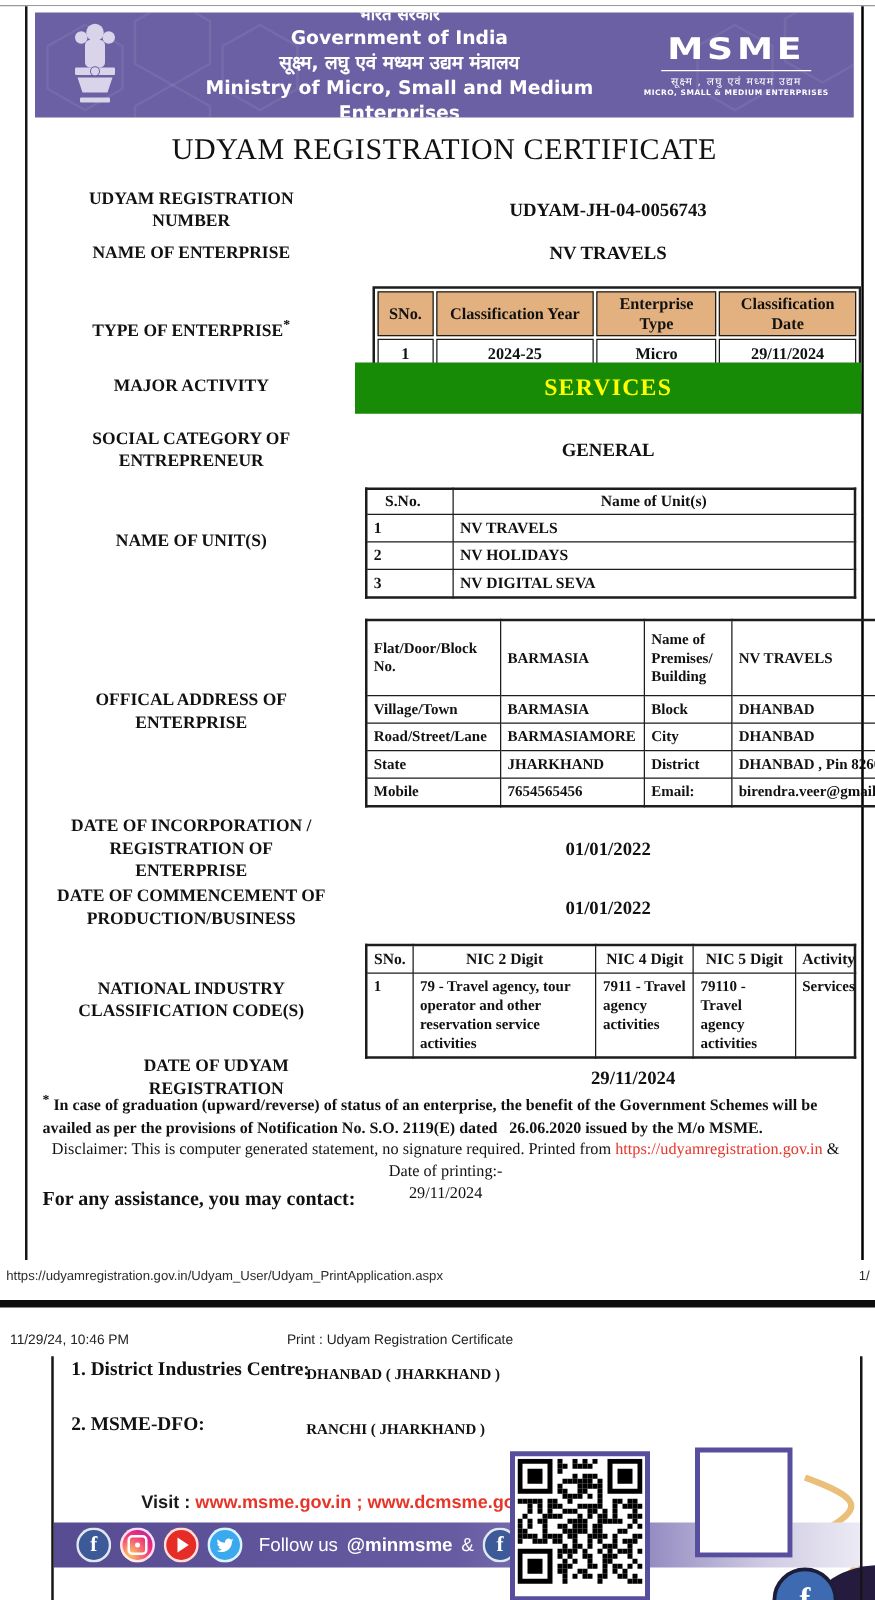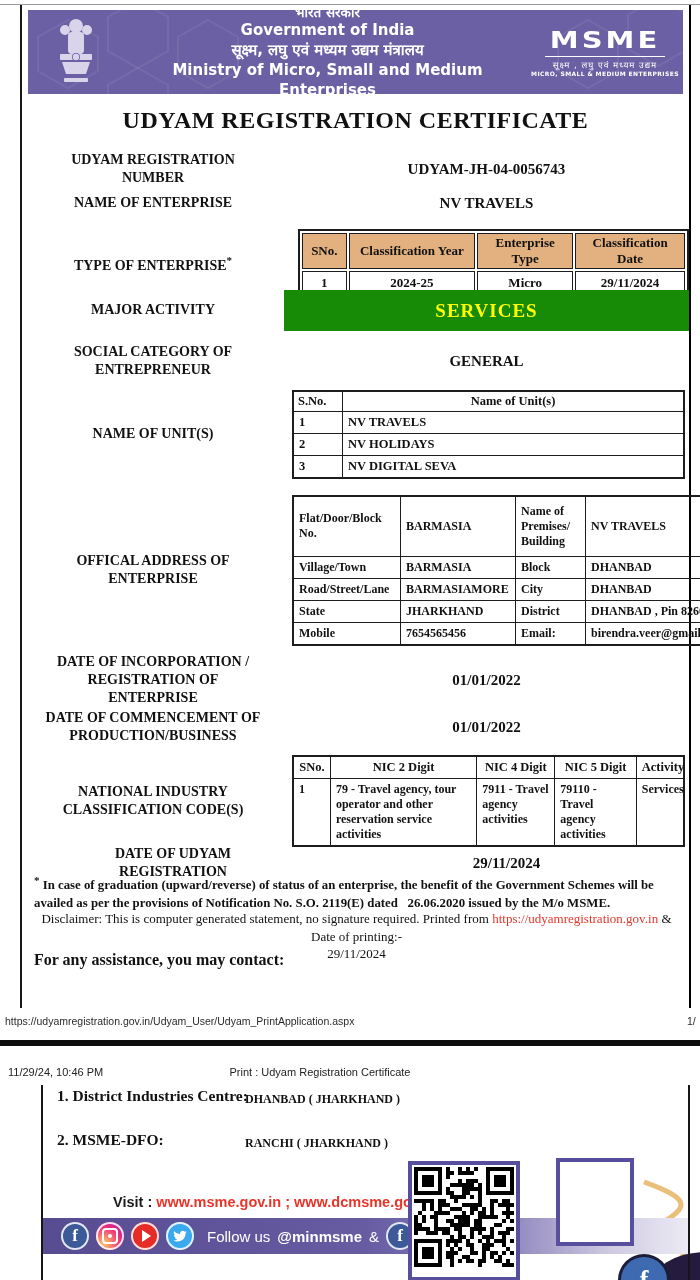--- a/index.html
+++ b/index.html
@@ -13,49 +13,49 @@
           border-left:2px solid #161616;border-right:2px solid #000000;box-sizing:border-box;}
 
   .gov-banner{position:absolute;top:5px;left:6px;right:6px;height:84px;display:flex;align-items:center;overflow:hidden;}
   .hexes{position:absolute;inset:0;pointer-events:none;}
   .emblem-wrap{width:96px;display:flex;justify-content:center;align-items:center;z-index:1;}
   .banner-center{flex:1;text-align:center;color:#fff;z-index:1;line-height:1.32;}
   .bc1{font-family:"DejaVu Sans",sans-serif;font-weight:bold;font-size:13.5px;}
   .bc2{font-family:"DejaVu Sans",sans-serif;font-weight:bold;font-size:15px;}
   .bc3{font-family:"DejaVu Sans",sans-serif;font-weight:bold;font-size:15px;}
   .bc4{font-family:"DejaVu Sans",sans-serif;font-weight:bold;font-size:15px;}
-  .msme-logo{width:148px;text-align:center;color:#fff;z-index:1;padding-right:4px;}
+  .msme-logo{width:148px;text-align:center;color:#fff;z-index:1;padding-right:20px;}
   .msme-word{font-family:"DejaVu Sans",sans-serif;font-weight:bold;font-size:29px;letter-spacing:3px;
              transform:scaleY(0.82);line-height:0.9;}
   .msme-rule{border-top:1px solid #fff;margin:3px 14px 2px 14px;}
   .msme-hi{font-family:"DejaVu Sans",sans-serif;font-size:8.5px;letter-spacing:1px;}
   .msme-en{font-family:"DejaVu Sans",sans-serif;font-weight:bold;font-size:6px;letter-spacing:.4px;}
 
   .cert-title{position:absolute;top:102px;left:0;width:100%;text-align:center;
-              font-weight:bold;font-size:24px;letter-spacing:.5px;}
+              font-weight:normal;font-size:24px;letter-spacing:.5px;}
 
   .row{position:absolute;left:0;width:100%;display:grid;grid-template-columns:262px 1fr;align-items:center;}
   .lbl{text-align:center;font-weight:bold;font-size:14px;line-height:1.3;padding:0 22px;}
   .val{text-align:center;font-weight:bold;font-size:15px;}
   sup.star{font-size:11px;vertical-align:super;}
 
   table{border-collapse:collapse;font-weight:bold;}
   .t-plain{border:2px solid #1d1d1d;width:393px;margin-left:8px;table-layout:fixed;}
   .t-plain th,.t-plain td{border:1.6px solid #1d1d1d;font-size:12.5px;padding:3px 5px;}
 
   .t-type{border-collapse:separate;border-spacing:2.5px;border:2px solid #1d1d1d;margin-left:14px;background:#fff;}
   .t-type th,.t-type td{border:1.8px solid #1d1d1d;font-size:13px;text-align:center;padding:1px 6px;height:19px;}
   .t-type th{background:#e2b17f;}
   .ct-sno{width:34px;}.ct-year{width:142px;}.ct-type{width:100px;}.ct-date{width:112px;}
 
   .green-band{height:41px;display:flex;align-items:center;justify-content:center;
               background:#178a06;color:#ffff00;font-weight:bold;font-size:19px;letter-spacing:1px;}
 
   .u-sno{width:40px;}
-  .units th{text-align:center;padding:2px 4px;}
+  .units th{text-align:center;padding:2px 14px;}
   .units td{text-align:left;}
 
   .addr td{font-size:12px;vertical-align:middle;line-height:1.25;}
   .a1{width:96px;}.a2{width:104px;}.a3{width:59px;}.a4{width:134px;}
 
   .nic th{text-align:center;}
   .nic td{font-size:12px;vertical-align:top;line-height:1.25;}
   .n1{width:8%;}.n2{width:40%;}.n3{width:20%;}.n4{width:21%;}.n5{width:11%;}
 
   .footnote{position:absolute;top:868px;left:12px;right:10px;font-weight:bold;font-size:12.8px;line-height:1.35;text-align:left;}

